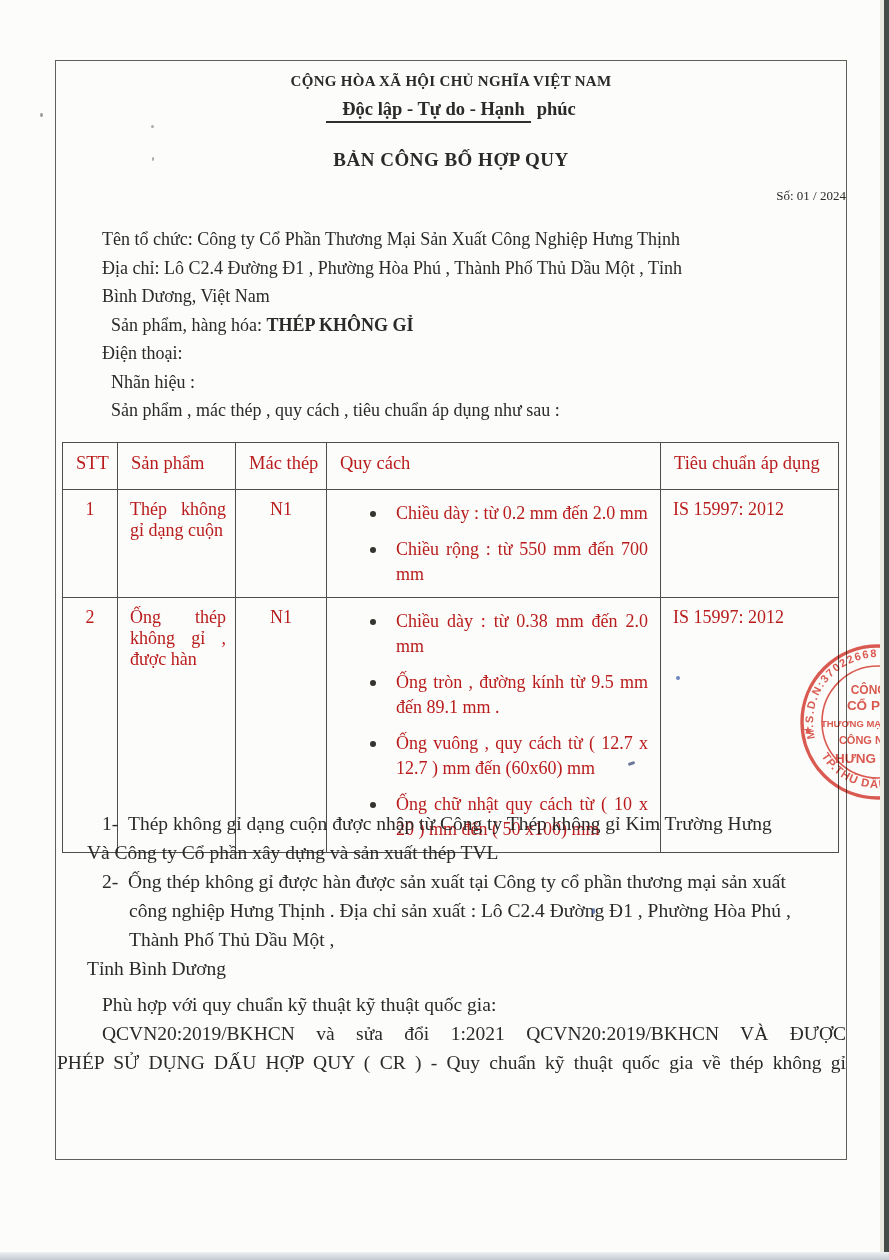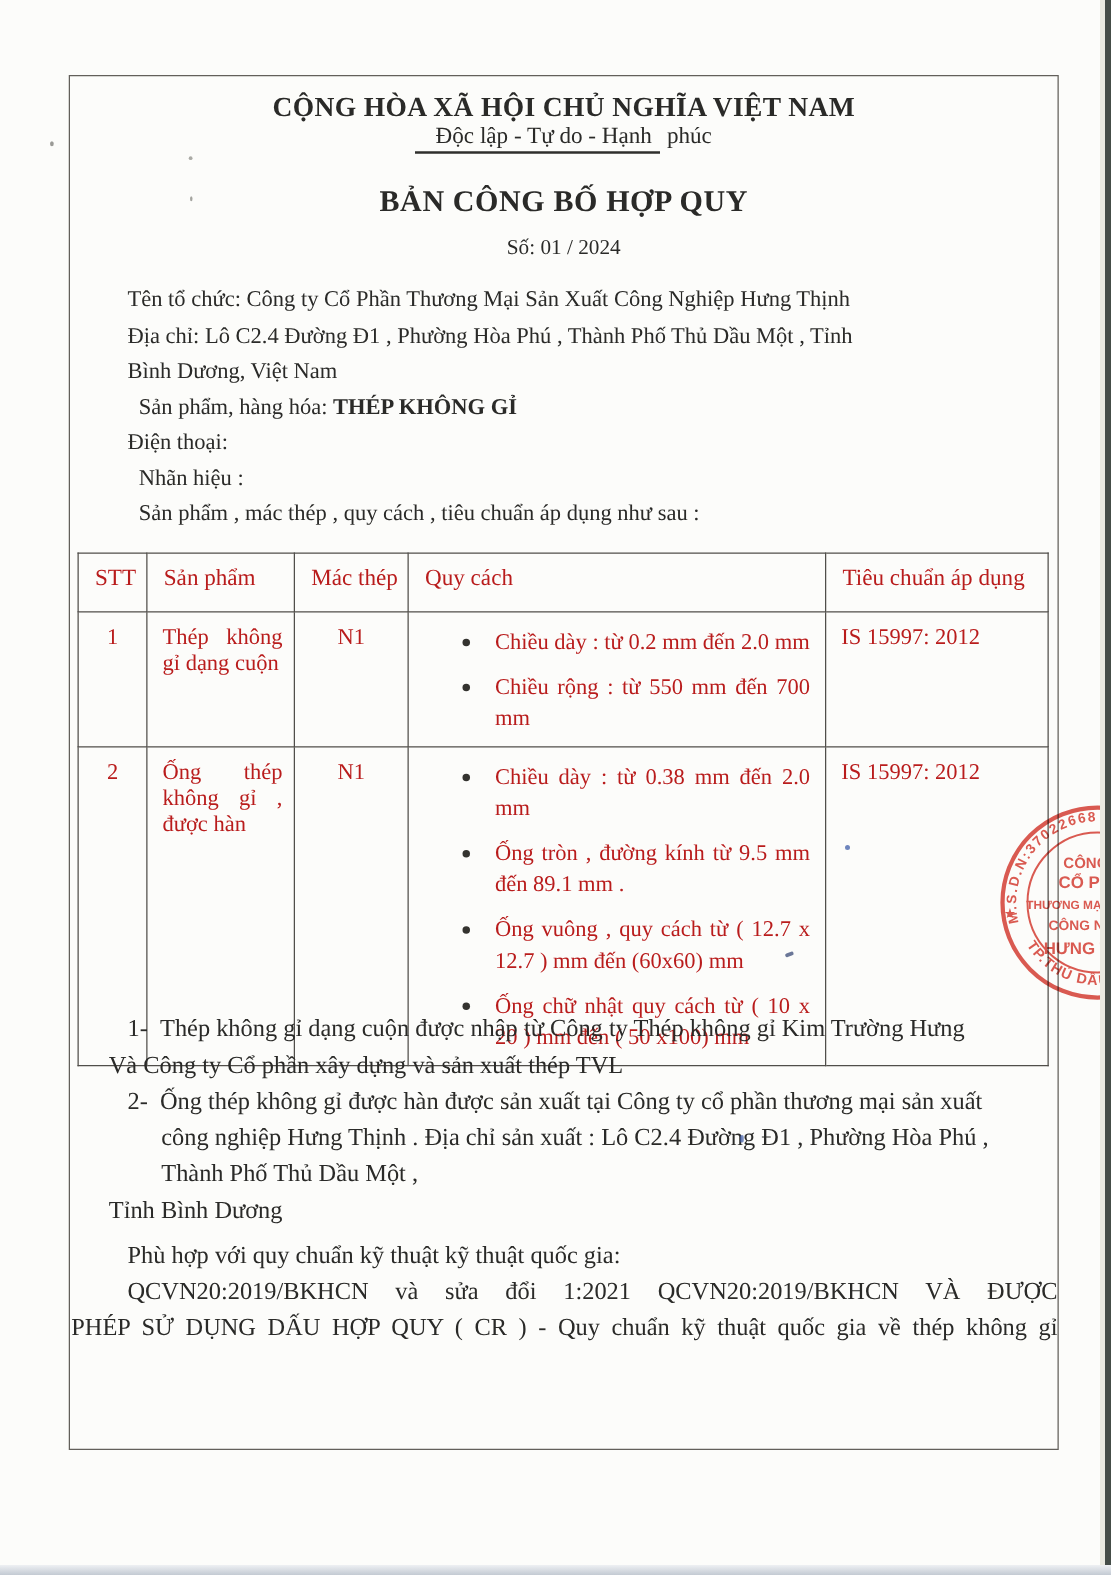--- a/index.html
+++ b/index.html
@@ -13,29 +13,29 @@
     color:#2a2a28;
   }
   .frame{
     position:absolute; left:55px; top:60px;
     width:792px; height:1100px;
     border:1.5px solid #625f5a;
     background:transparent;
   }
   
   .nat-title{ position:absolute; top:12px; left:0; width:100%;
-    text-align:center; font-weight:bold; font-size:22px; letter-spacing:.3px; }
+    text-align:center; font-weight:bold; font-size:15px; letter-spacing:.3px; }
   .motto{ position:absolute; top:38px; left:0; width:100%; text-align:center;
-    font-weight:normal; font-size:18.5px; }
+    font-weight:bold; font-size:18.5px; }
   .motto-u{ border-bottom:2px solid #2f2f2d; padding:0 6px 2px 16px; }
   .motto-tail{ margin-left:6px; }
   .doc-title{ position:absolute; top:88px; left:0; width:100%;
-    text-align:center; font-weight:bold; font-size:24px; letter-spacing:.5px; }
+    text-align:center; font-weight:bold; font-size:19px; letter-spacing:.5px; }
   .doc-no{ position:absolute; top:127px; left:0; width:100%;
-    text-align:center; font-size:17px; }
+    text-align:right; font-size:13px; }
   
   .info{ position:absolute; top:164px; left:46px; right:22px;
     font-size:18px; line-height:28.5px; }
   .info .ln{ white-space:nowrap; }
   .info .indent{ padding-left:9px; }
   .bold{ font-weight:bold; }
   
   table.spec{
     position:absolute; top:381px; left:6px;
     border-collapse:collapse; table-layout:fixed;

